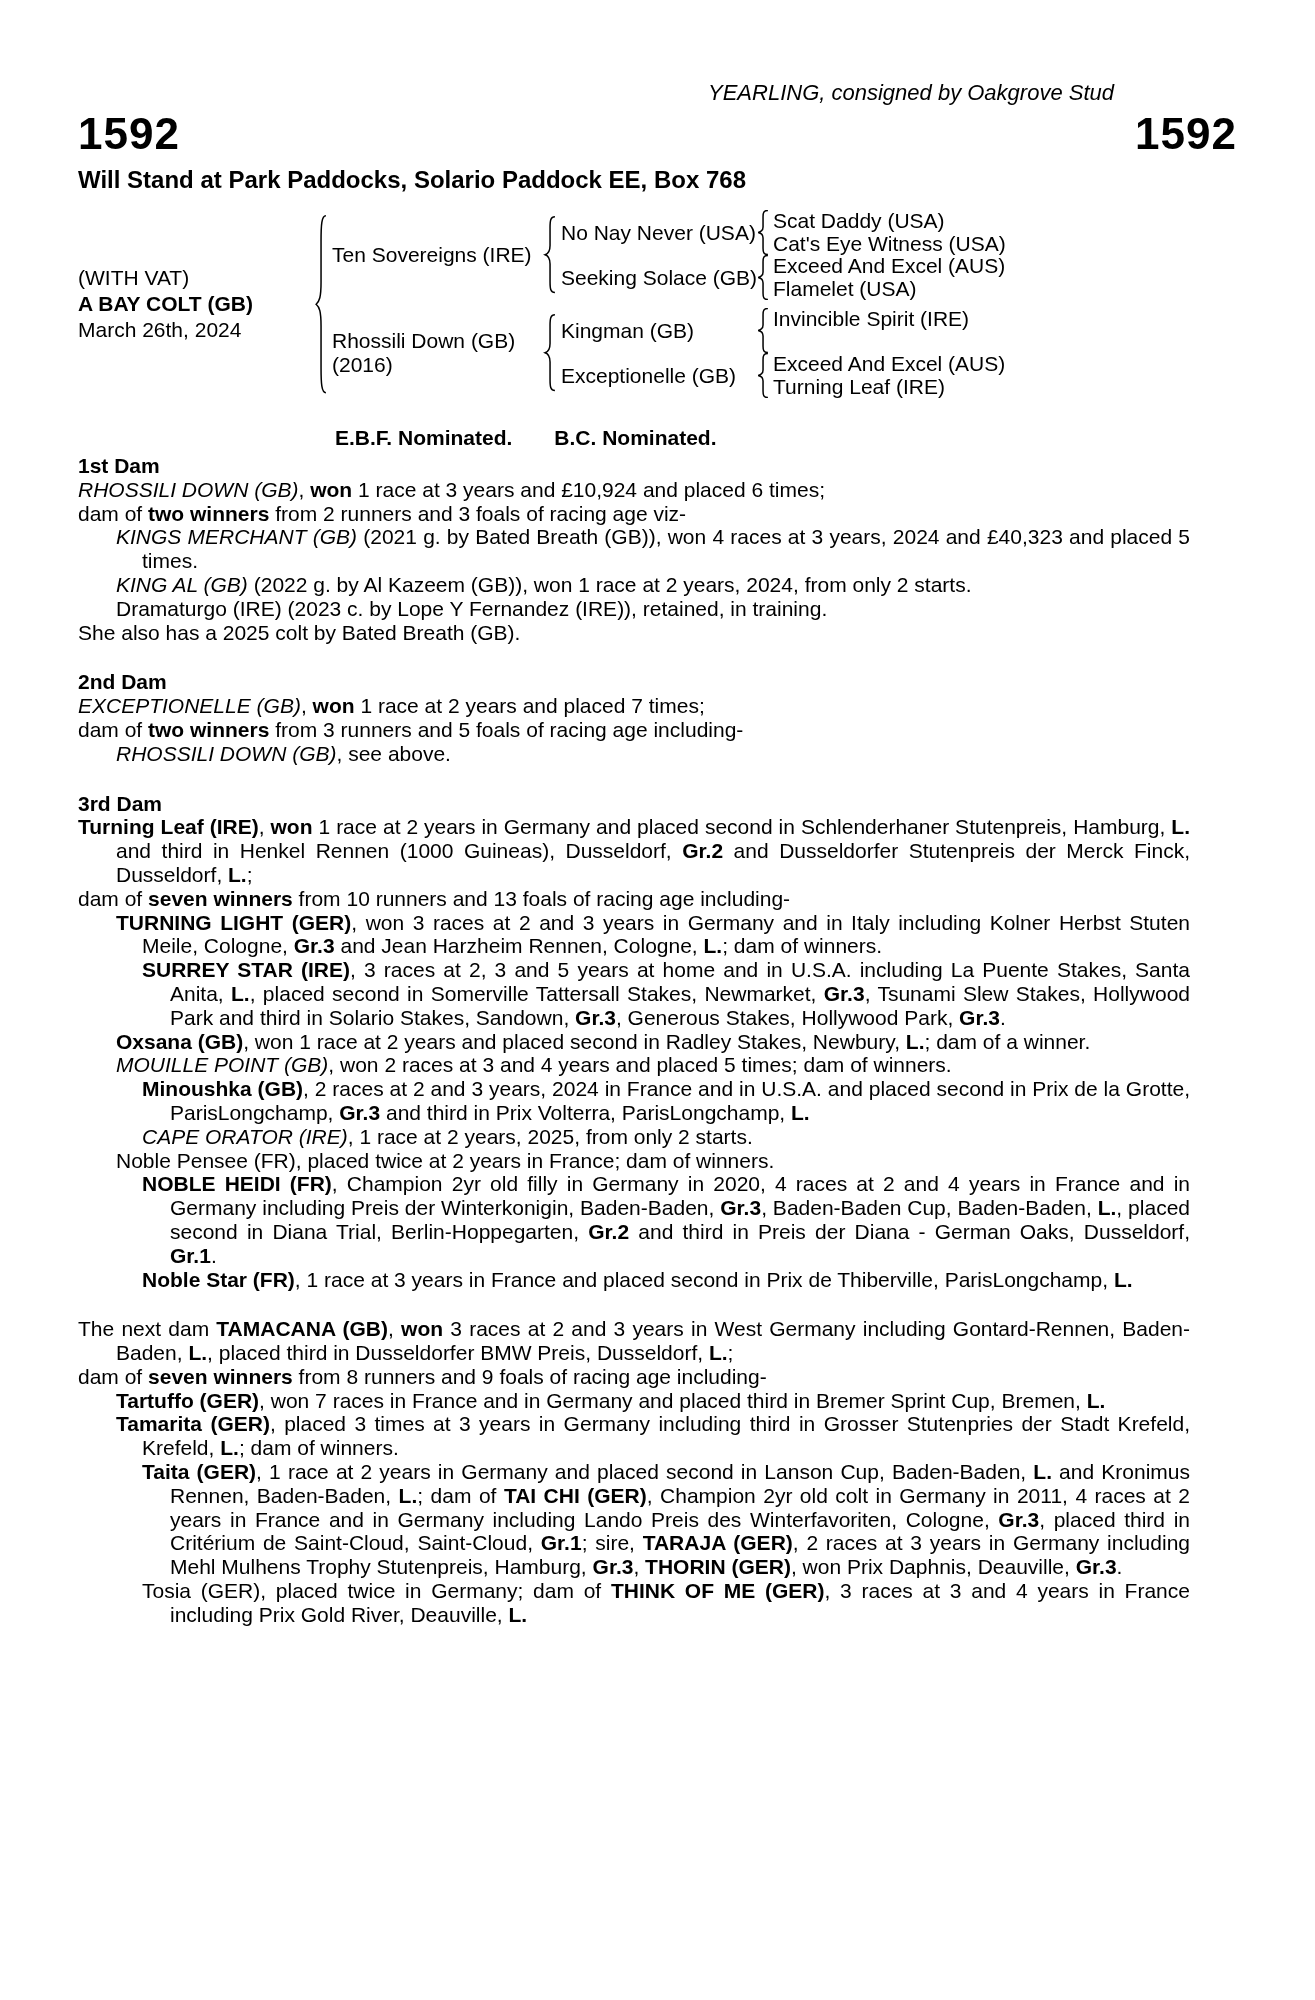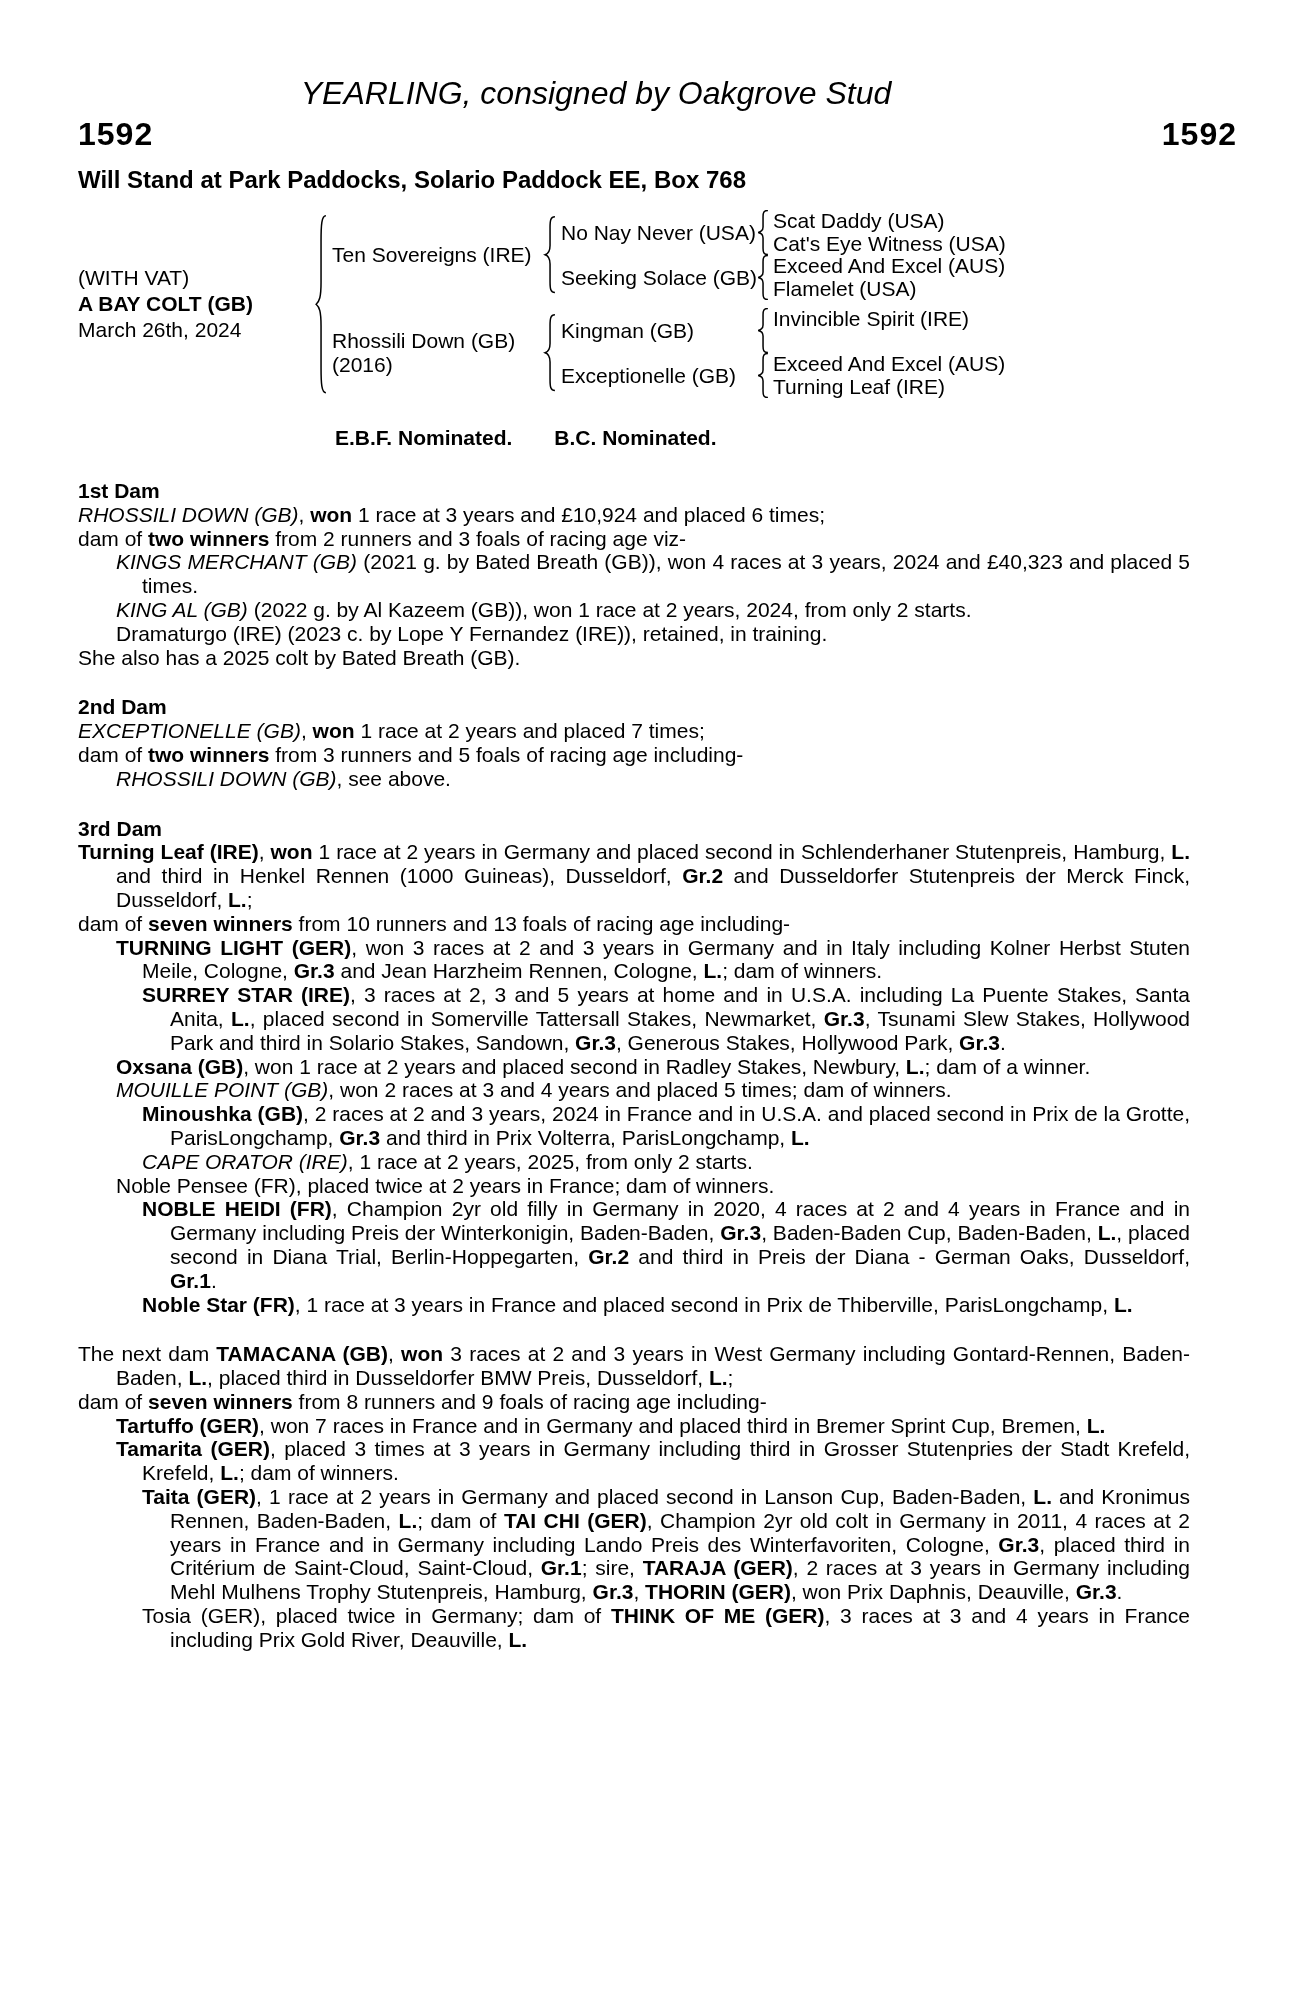--- a/index.html
+++ b/index.html
@@ -7,27 +7,27 @@
     position:relative;
     width:1315px;height:2000px;
     background:#fff;color:#000;
     font-family:"Liberation Sans","DejaVu Sans",sans-serif;
     font-size:21px;line-height:23.8px;
     overflow:hidden;box-sizing:border-box;
     padding-top:80px;
   }
   .consignor{
     margin-left:78px;width:1036px;
-    text-align:center;font-style:italic;font-size:32px;line-height:26px;
+    text-align:right;font-style:italic;font-size:22px;line-height:26px;
   }
   .lot-row{
     margin:6px 78px 0 78px;
     display:flex;justify-content:space-between;align-items:flex-start;
   }
-  .lot{font-size:32px;font-weight:bold;line-height:44px;letter-spacing:1px;}
+  .lot{font-size:44px;font-weight:bold;line-height:44px;letter-spacing:1px;}
   .stand{margin:10px 78px 0 78px;font-weight:bold;font-size:24px;line-height:28px;}
   
   .ped{
     margin:16px 78px 0 78px;
     display:grid;
     grid-template-columns:230px 24px 205px 24px 190px 22px 1fr;
     grid-template-rows:22.5px 22.5px 22.5px 22.5px 8px 22.5px 22.5px 22.5px 22.5px;
     align-items:center;
   }
   .ped div{white-space:nowrap;}
@@ -56,21 +56,21 @@
   .b-g2a svg,.b-g2b svg,.b-g2c svg,.b-g2d svg{height:100%;}
   
   .noms{
     margin:28px 0 0 335px;
     display:flex;gap:42px;
     font-weight:bold;font-size:21px;line-height:24px;
   }
   
   .bodytext{margin:0 125px 0 78px;}
   .section{margin-top:26px;}
-  .section:first-child{margin-top:29px;}
+  .section:first-child{margin-top:4px;}
   .sec-heading{font-weight:bold;line-height:23.8px;}
   .bodypara{margin:0;text-align:justify;line-height:23.8px;}
 </style>
 </head>
 <body>
 
 <div class="page">
 
   <div class="consignor">YEARLING, consigned by Oakgrove Stud</div>
 

